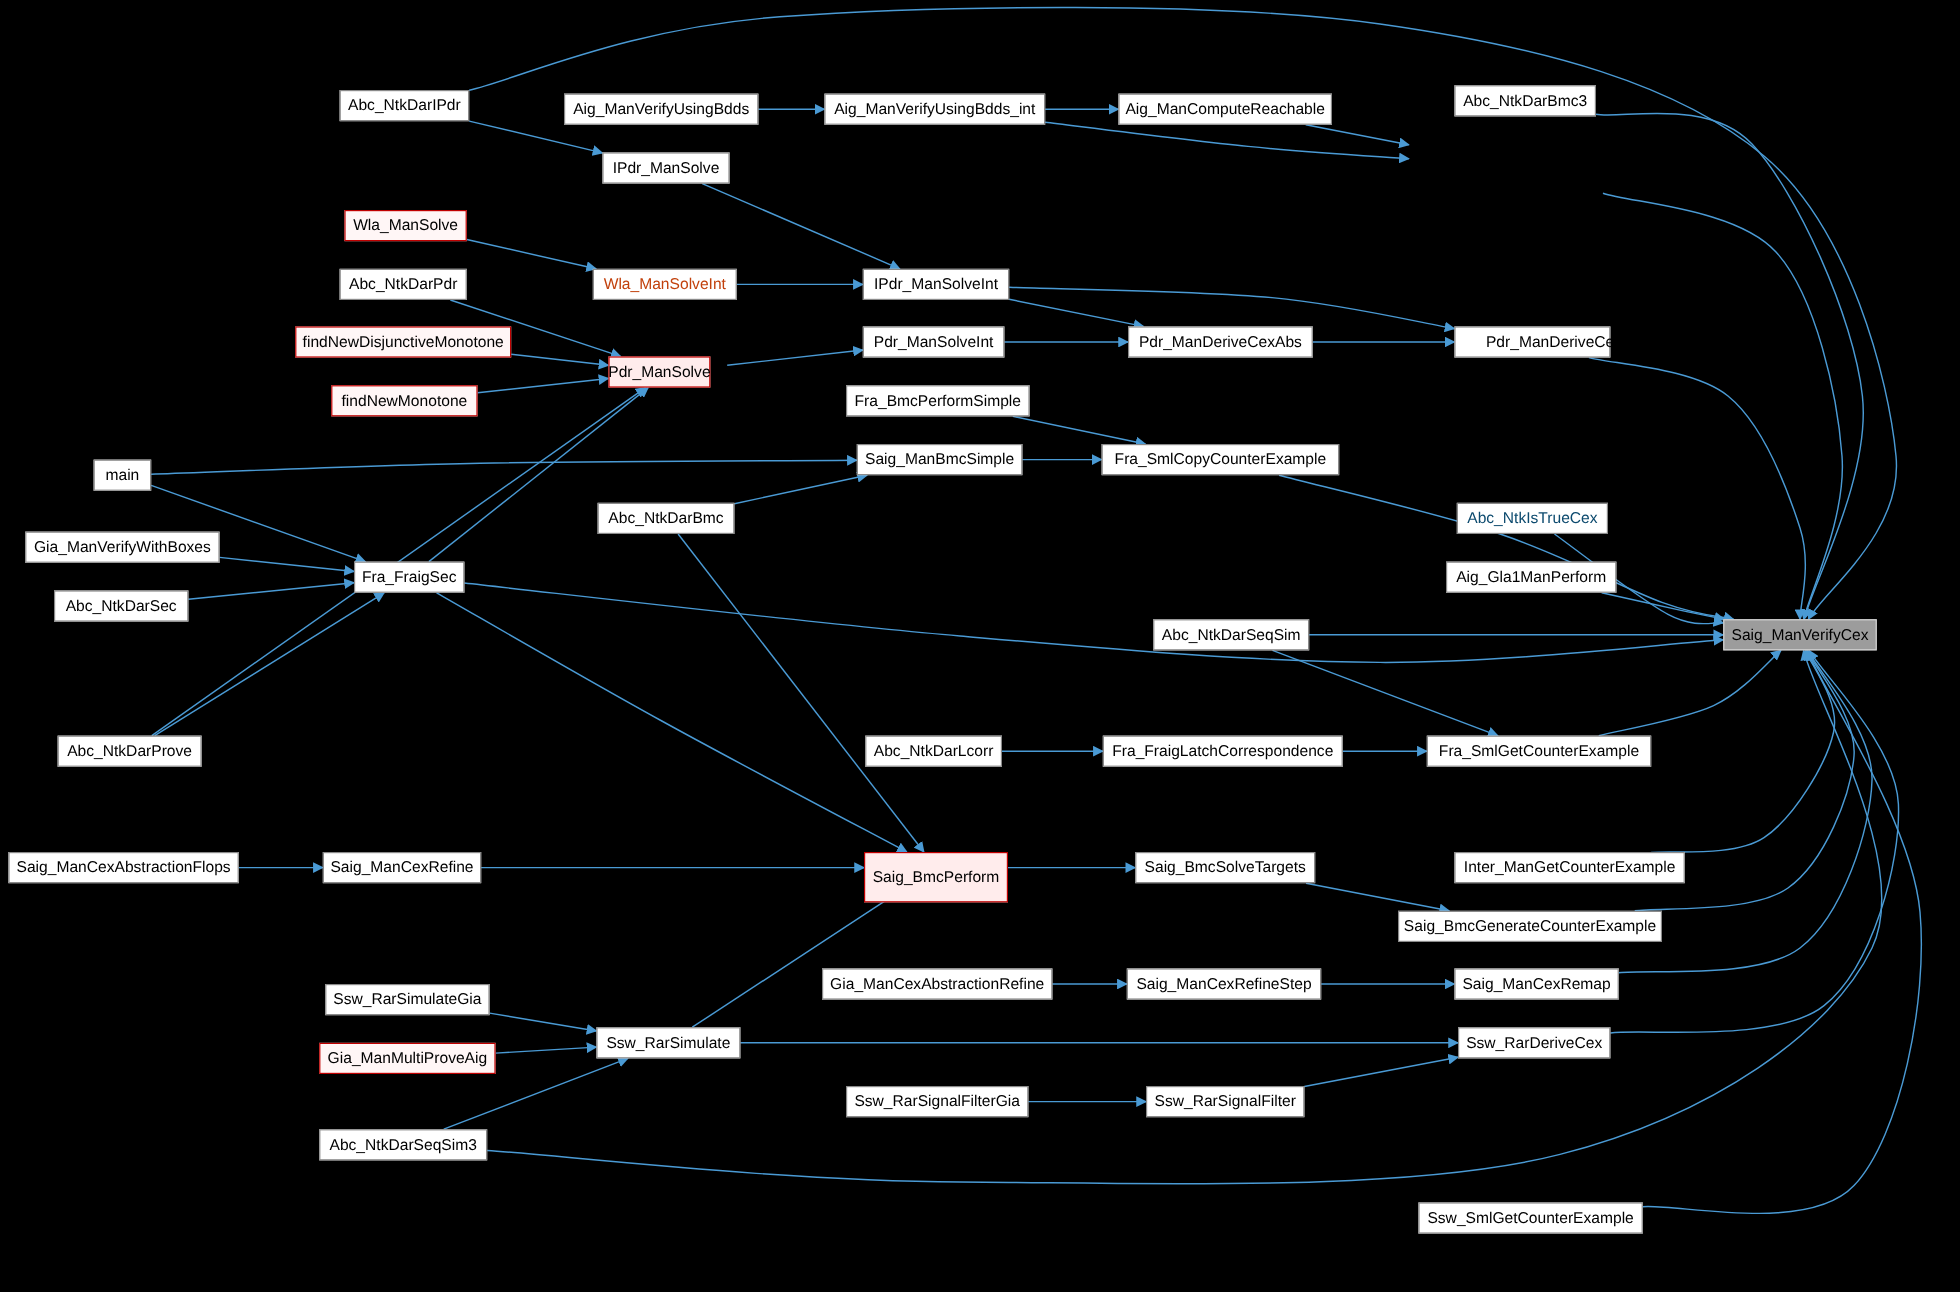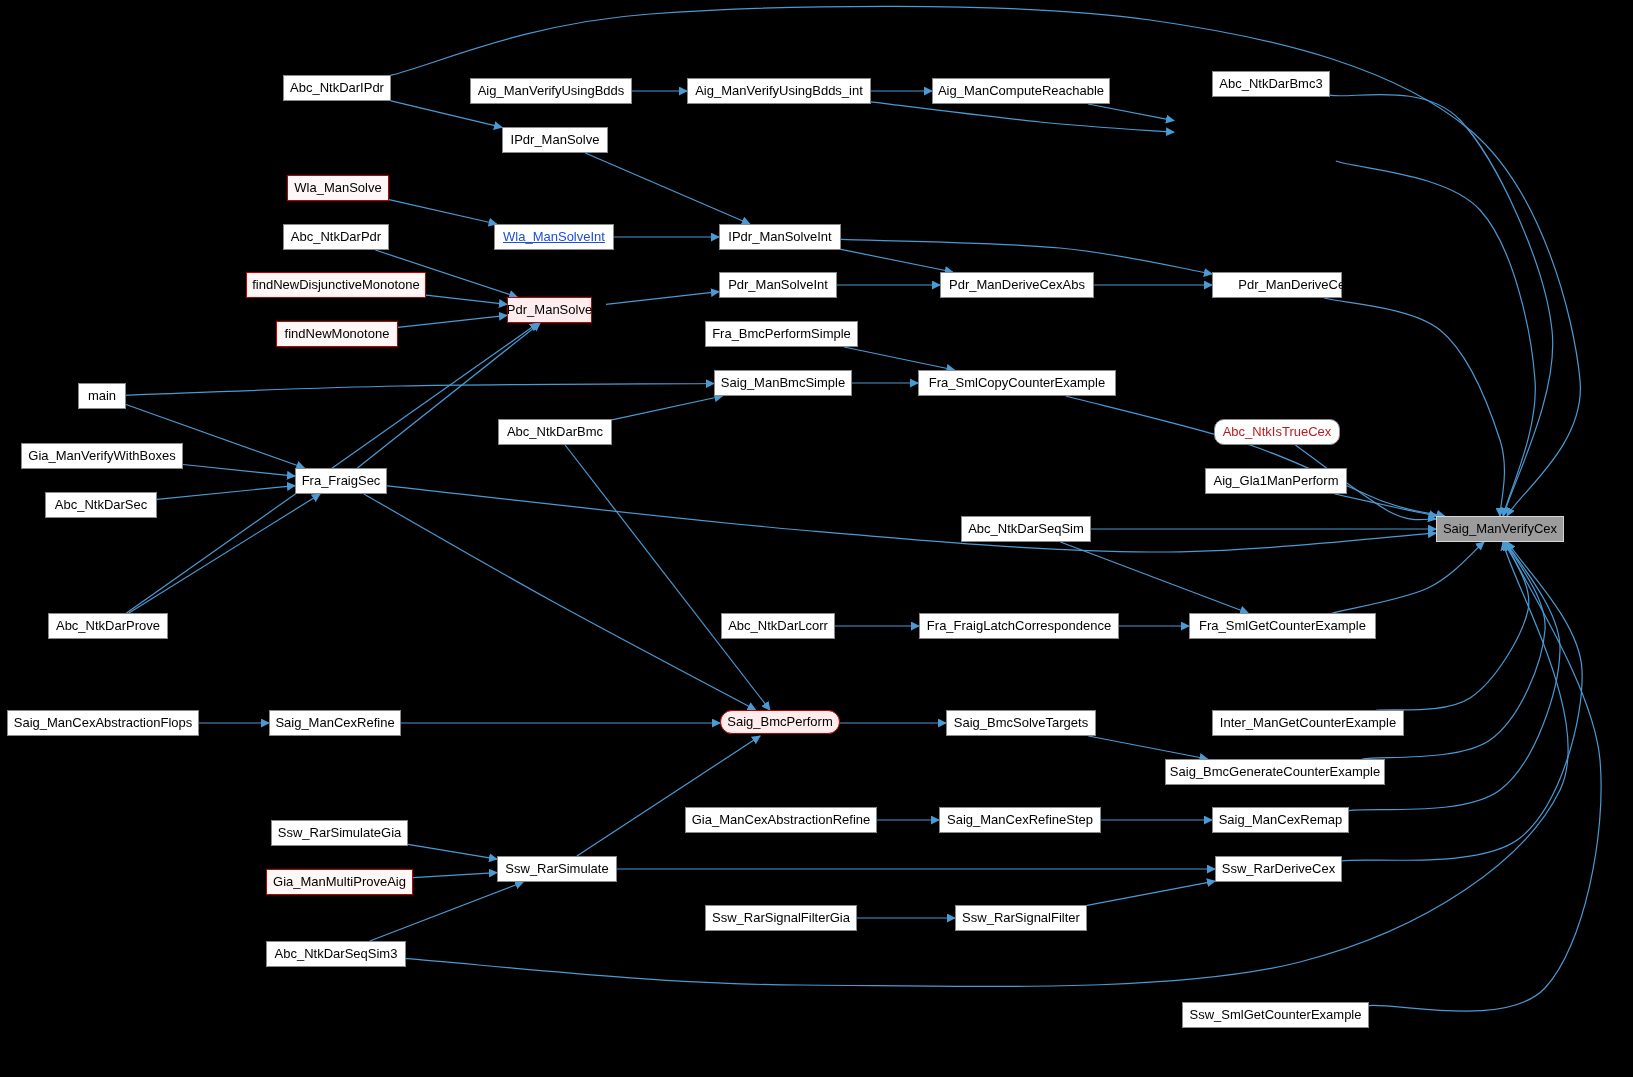--- a/index.html
+++ b/index.html
@@ -95,47 +95,47 @@
       <path d="M1369.0,1005.6C1398.3,1002.7 1506.5,1028.9 1545.0,988.0C1583.5,947.1 1606.6,834.3 1600.0,760.0C1593.4,685.7 1521.4,578.3 1505.6,542.0" class="edge" marker-end="url(#arrow)"></path>
     </svg>
 <div class="node normal" style="left: 283px; top: 75px; width: 108px; height: 26px; color: rgb(0, 0, 0);">Abc_NtkDarIPdr</div>
     <div class="node normal" style="left: 470px; top: 78px; width: 162px; height: 26px; color: rgb(0, 0, 0);">Aig_ManVerifyUsingBdds</div>
     <div class="node normal" style="left: 687px; top: 78px; width: 184px; height: 26px; color: rgb(0, 0, 0);">Aig_ManVerifyUsingBdds_int</div>
     <div class="node normal" style="left: 932px; top: 78px; width: 178px; height: 26px; color: rgb(0, 0, 0);">Aig_ManComputeReachable</div>
     <div class="node normal" style="left: 1212px; top: 71px; width: 118px; height: 26px; color: rgb(0, 0, 0);">Abc_NtkDarBmc3</div>
     <div class="node normal" style="left: 502px; top: 127px; width: 106px; height: 26px; color: rgb(0, 0, 0);">IPdr_ManSolve</div>
     <div class="node red" style="left: 287px; top: 175px; width: 102px; height: 26px; color: rgb(0, 0, 0);">Wla_ManSolve</div>
     <div class="node normal" style="left: 283px; top: 224px; width: 106px; height: 26px; color: rgb(0, 0, 0);">Abc_NtkDarPdr</div>
-    <div class="node normal" style="left: 494px; top: 224px; width: 120px; height: 26px; color: #1d4ed8; text-decoration: underline;">Wla_ManSolveInt</div>
+    <div class="node normal" style="left: 494px; top: 224px; width: 120px; height: 26px; color: #c2410c;">Wla_ManSolveInt</div>
     <div class="node normal" style="left: 719px; top: 224px; width: 122px; height: 26px; color: rgb(0, 0, 0);">IPdr_ManSolveInt</div>
     <div class="node red" style="left: 246px; top: 272px; width: 180px; height: 26px; color: rgb(0, 0, 0);">findNewDisjunctiveMonotone</div>
     <div class="node normal" style="left: 719px; top: 272px; width: 118px; height: 26px; color: rgb(0, 0, 0);">Pdr_ManSolveInt</div>
     <div class="node normal" style="left: 940px; top: 272px; width: 154px; height: 26px; color: rgb(0, 0, 0);">Pdr_ManDeriveCexAbs</div>
     <div class="node normal" style="left: 1212px; top: 272px; width: 130px; height: 26px; color: rgb(0, 0, 0); padding-left: 36px;">Pdr_ManDeriveCex</div>
     <div class="node red" style="left: 276px; top: 321px; width: 122px; height: 26px; color: rgb(0, 0, 0);">findNewMonotone</div>
     <div class="node redfill" style="left: 507px; top: 297px; width: 85px; height: 26px; color: rgb(0, 0, 0);">Pdr_ManSolve</div>
     <div class="node normal" style="left: 705px; top: 321px; width: 153px; height: 26px; color: rgb(0, 0, 0);">Fra_BmcPerformSimple</div>
     <div class="node normal" style="left: 714px; top: 370px; width: 138px; height: 26px; color: rgb(0, 0, 0);">Saig_ManBmcSimple</div>
     <div class="node normal" style="left: 918px; top: 370px; width: 198px; height: 26px; color: rgb(0, 0, 0);">Fra_SmlCopyCounterExample</div>
     <div class="node normal" style="left: 78px; top: 383px; width: 48px; height: 26px; color: rgb(0, 0, 0);">main</div>
     <div class="node normal" style="left: 498px; top: 419px; width: 114px; height: 26px; color: rgb(0, 0, 0);">Abc_NtkDarBmc</div>
-    <div class="node normal" style="left: 1214px; top: 419px; width: 126px; height: 26px; color: #b91c1c; border-radius: 10px;">Abc_NtkIsTrueCex</div>
+    <div class="node normal" style="left: 1214px; top: 419px; width: 126px; height: 26px; color: #0c4a6e;">Abc_NtkIsTrueCex</div>
     <div class="node normal" style="left: 21px; top: 443px; width: 162px; height: 26px; color: rgb(0, 0, 0);">Gia_ManVerifyWithBoxes</div>
     <div class="node normal" style="left: 1205px; top: 468px; width: 142px; height: 26px; color: rgb(0, 0, 0);">Aig_Gla1ManPerform</div>
     <div class="node normal" style="left: 295px; top: 468px; width: 92px; height: 26px; color: rgb(0, 0, 0);">Fra_FraigSec</div>
     <div class="node normal" style="left: 45px; top: 492px; width: 112px; height: 26px; color: rgb(0, 0, 0);">Abc_NtkDarSec</div>
     <div class="node normal" style="left: 961px; top: 516px; width: 130px; height: 26px; color: rgb(0, 0, 0);">Abc_NtkDarSeqSim</div>
     <div class="node target" style="left: 1436px; top: 516px; width: 128px; height: 26px; color: rgb(0, 0, 0);">Saig_ManVerifyCex</div>
     <div class="node normal" style="left: 721px; top: 613px; width: 114px; height: 26px; color: rgb(0, 0, 0);">Abc_NtkDarLcorr</div>
     <div class="node normal" style="left: 919px; top: 613px; width: 200px; height: 26px; color: rgb(0, 0, 0);">Fra_FraigLatchCorrespondence</div>
     <div class="node normal" style="left: 1189px; top: 613px; width: 187px; height: 26px; color: rgb(0, 0, 0);">Fra_SmlGetCounterExample</div>
     <div class="node normal" style="left: 48px; top: 613px; width: 120px; height: 26px; color: rgb(0, 0, 0);">Abc_NtkDarProve</div>
     <div class="node normal" style="left: 7px; top: 710px; width: 192px; height: 26px; color: rgb(0, 0, 0);">Saig_ManCexAbstractionFlops</div>
     <div class="node normal" style="left: 269px; top: 710px; width: 132px; height: 26px; color: rgb(0, 0, 0);">Saig_ManCexRefine</div>
-    <div class="node redfill" style="left: 720px; top: 710px; width: 120px; height: 24px; color: rgb(0, 0, 0); border-radius: 13px;">Saig_BmcPerform</div>
+    <div class="node redfill" style="left: 720px; top: 710px; width: 120px; height: 42px; color: rgb(0, 0, 0);">Saig_BmcPerform</div>
     <div class="node normal" style="left: 946px; top: 710px; width: 150px; height: 26px; color: rgb(0, 0, 0);">Saig_BmcSolveTargets</div>
     <div class="node normal" style="left: 1212px; top: 710px; width: 192px; height: 26px; color: rgb(0, 0, 0);">Inter_ManGetCounterExample</div>
     <div class="node normal" style="left: 1165px; top: 759px; width: 220px; height: 26px; color: rgb(0, 0, 0);">Saig_BmcGenerateCounterExample</div>
     <div class="node normal" style="left: 685px; top: 807px; width: 192px; height: 26px; color: rgb(0, 0, 0);">Gia_ManCexAbstractionRefine</div>
     <div class="node normal" style="left: 939px; top: 807px; width: 162px; height: 26px; color: rgb(0, 0, 0);">Saig_ManCexRefineStep</div>
     <div class="node normal" style="left: 1212px; top: 807px; width: 137px; height: 26px; color: rgb(0, 0, 0);">Saig_ManCexRemap</div>
     <div class="node normal" style="left: 271px; top: 820px; width: 137px; height: 26px; color: rgb(0, 0, 0);">Ssw_RarSimulateGia</div>
     <div class="node red" style="left: 266px; top: 869px; width: 147px; height: 26px; color: rgb(0, 0, 0);">Gia_ManMultiProveAig</div>
     <div class="node normal" style="left: 497px; top: 856px; width: 120px; height: 26px; color: rgb(0, 0, 0);">Ssw_RarSimulate</div>
     <div class="node normal" style="left: 1215px; top: 856px; width: 127px; height: 26px; color: rgb(0, 0, 0);">Ssw_RarDeriveCex</div>

